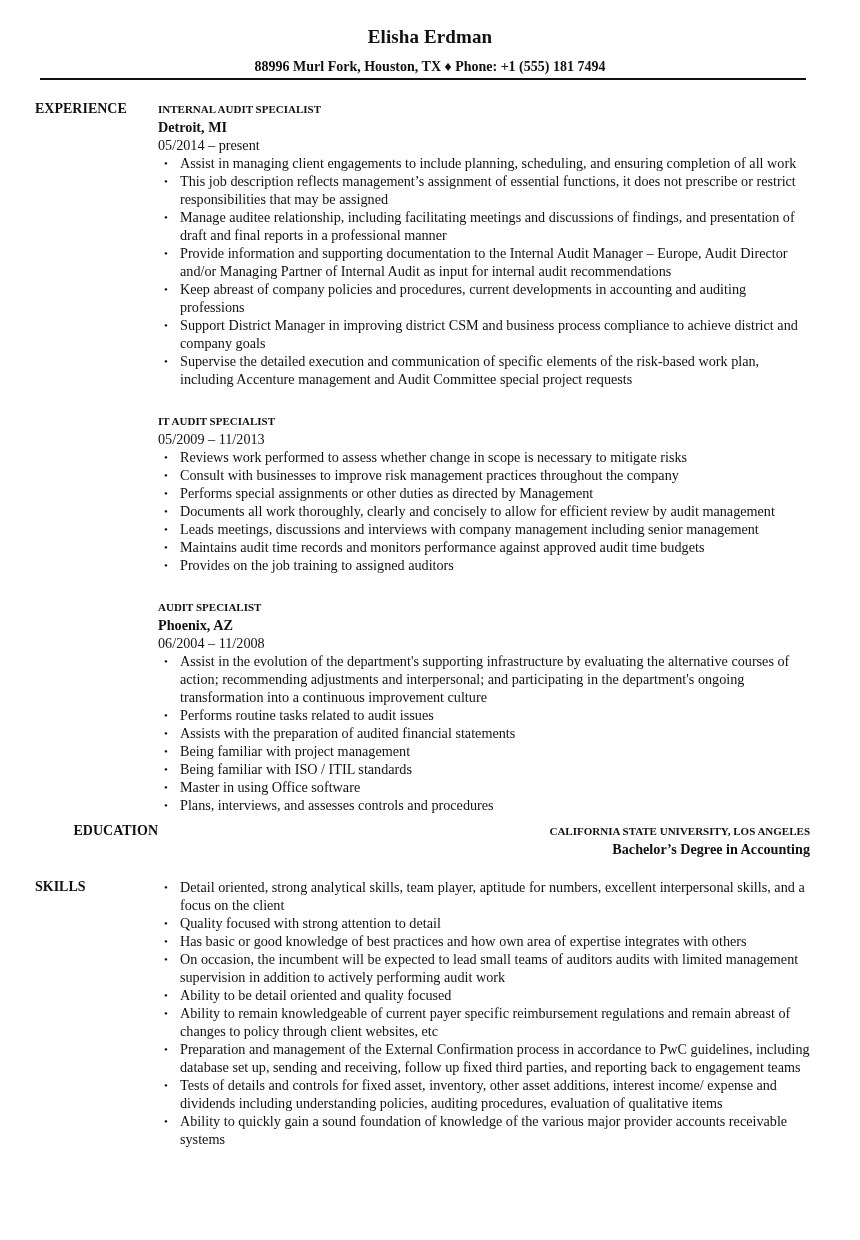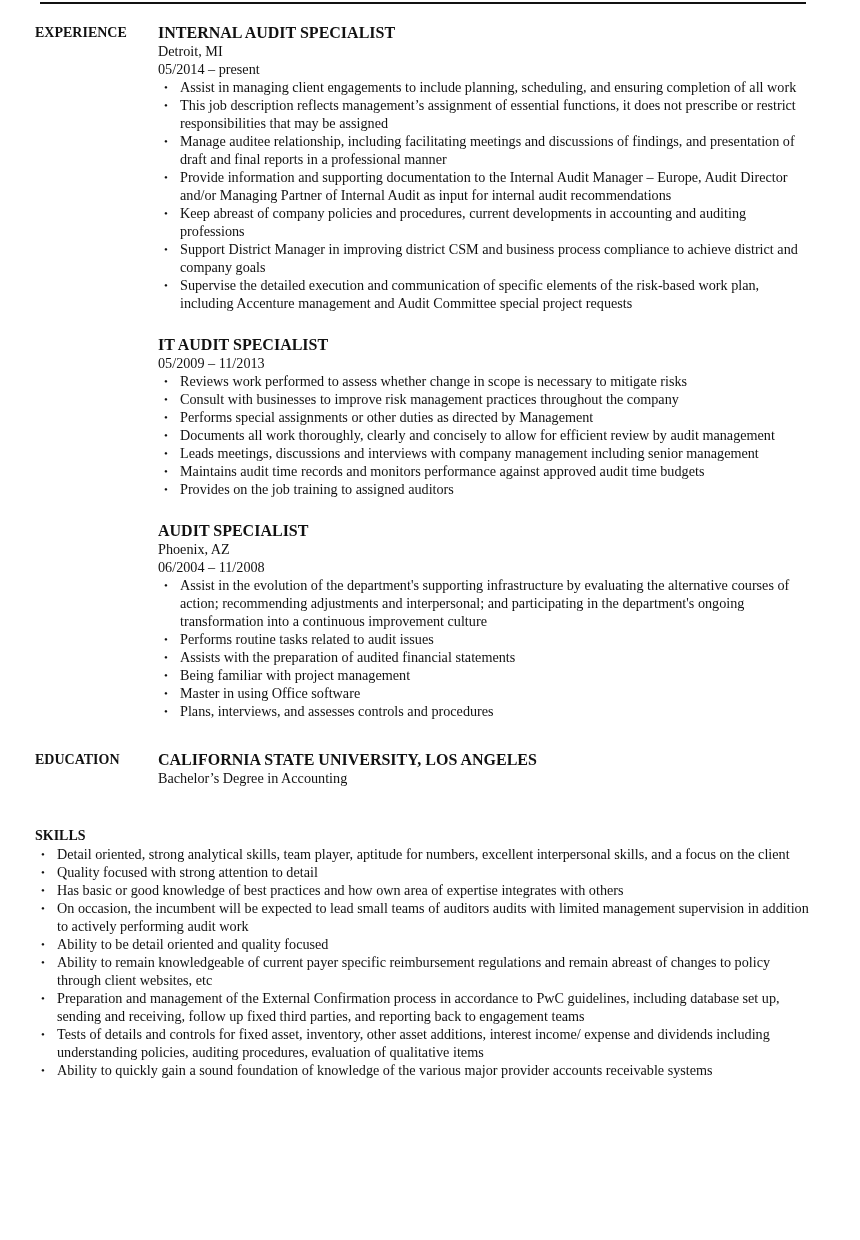--- a/index.html
+++ b/index.html
@@ -9,34 +9,38 @@
     font-size: 14.2px; line-height: 18px;
   }
   .page { position: relative; width: 860px; }
   .header { text-align: center; padding-top: 26px; }
   .name { font-weight: bold; font-size: 19px; line-height: 22px; letter-spacing: 0.1px; }
   .contact { font-weight: bold; font-size: 14px; margin-top: 10px; line-height: 18px; }
   .rule { margin: 2px 54px 0 40px; height: 0; border-top: 2px solid #111111; }
   .section { display: flex; margin-left: 35px; margin-right: 50px; }
   .section-label { width: 123px; flex: none; font-weight: bold; font-size: 14px; }
   .section-body { flex: 1; }
-  .job-title { font-weight: bold; font-size: 16px; }
-  .job-loc { font-weight: normal; }
+  .job-title { font-weight: bold; font-size: 11px; }
+  .job-loc { font-weight: bold; }
   ul { margin: 0; padding-left: 22px; list-style: none; }
   li { position: relative; }
   li::before { content: "\2022"; position: absolute; left: -16px; top: 0; font-size: 11px; }
   .exp { margin-top: 20px; }
   .job + .job { margin-top: 24px; }
-  .edu { margin-top: 31px; }
-  .skills { margin-top: 40px; flex-direction: column; }
+  .edu { margin-top: 8px; text-align: right; }
+  .skills { margin-top: 20px; }
 </style>
 </head>
 <body>
 
 <div class="page">
+  <div class="header">
+    <div class="name">Elisha Erdman</div>
+    <div class="contact">88996 Murl Fork, Houston, TX ♦ Phone: +1 (555) 181 7494</div>
+  </div>
   <div class="rule"></div>
 
   <div class="section exp">
     <div class="section-label">EXPERIENCE</div>
     <div class="section-body">
       <div class="job">
         <div class="job-title">INTERNAL AUDIT SPECIALIST</div>
         <div class="job-loc">Detroit, MI</div>
         <div class="job-dates">05/2014 – present</div>
         <ul>
@@ -64,20 +68,21 @@
       </div>
       <div class="job">
         <div class="job-title">AUDIT SPECIALIST</div>
         <div class="job-loc">Phoenix, AZ</div>
         <div class="job-dates">06/2004 – 11/2008</div>
         <ul>
           <li>Assist in the evolution of the department's supporting infrastructure by evaluating the alternative courses of action; recommending adjustments and interpersonal; and participating in the department's ongoing transformation into a continuous improvement culture</li>
           <li>Performs routine tasks related to audit issues</li>
           <li>Assists with the preparation of audited financial statements</li>
           <li>Being familiar with project management</li>
+          <li>Being familiar with ISO / ITIL standards</li>
           <li>Master in using Office software</li>
           <li>Plans, interviews, and assesses controls and procedures</li>
         </ul>
       </div>
     </div>
   </div>
 
   <div class="section edu">
     <div class="section-label">EDUCATION</div>
     <div class="section-body">

